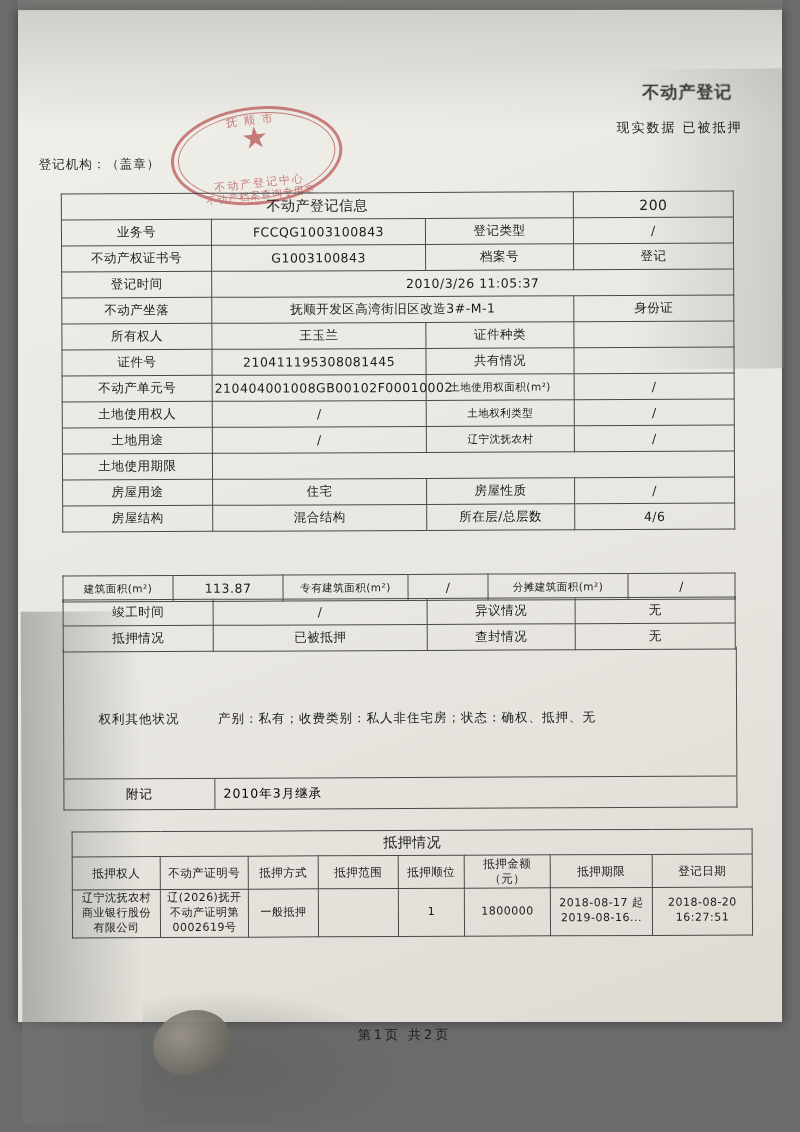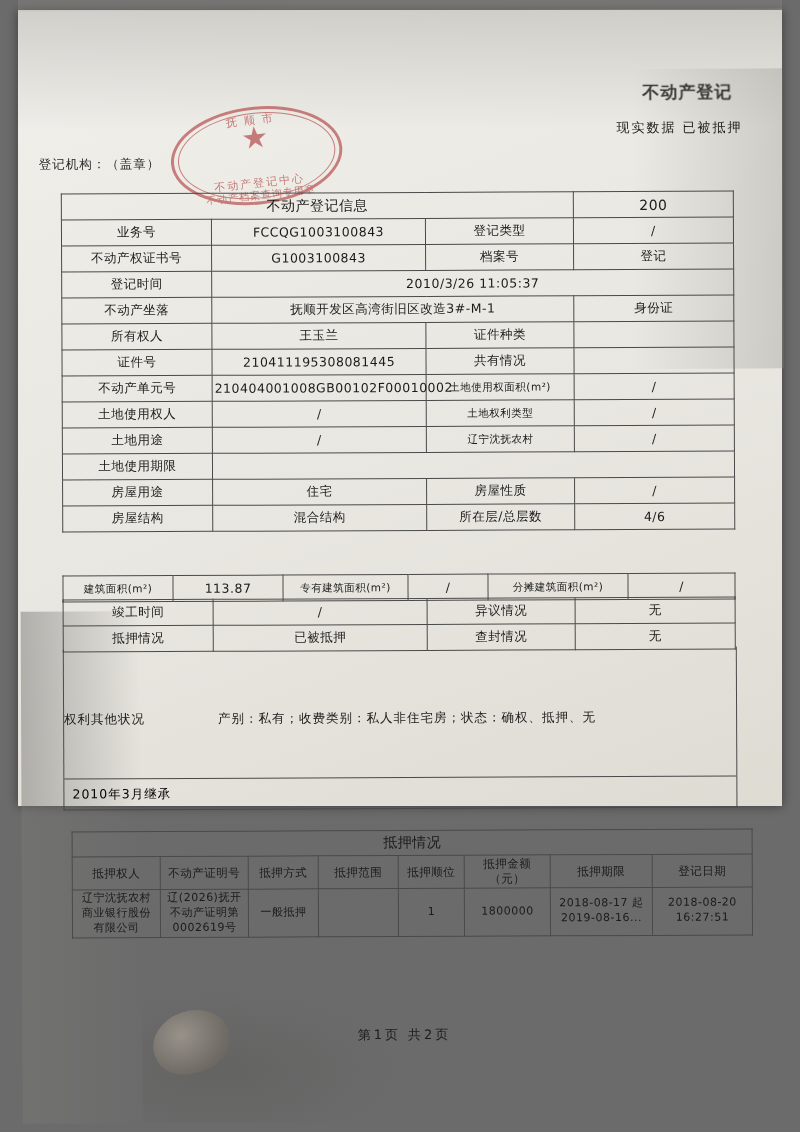--- a/index.html
+++ b/index.html
@@ -13,21 +13,21 @@
     position: relative;
     font-family: "DejaVu Sans", "Liberation Sans", sans-serif;
     overflow: hidden;
   }
   
   #paper {
     position: absolute;
     left: 18px;
     top: 10px;
     width: 764px;
-    height: 796px;
+    height: 1012px;
     background: linear-gradient(160deg, #f2f0ec 0%, #eceae4 30%, #e9e7e1 55%, #e4e2db 75%, #dedbd3 100%);
     box-shadow: 0 0 10px rgba(0,0,0,0.45);
   }
   
   .blotch {
     position: absolute;
     pointer-events: none;
   }
   .b1 { left: 0; top: 0; width: 764px; height: 120px;
         background: linear-gradient(180deg, rgba(170,168,162,0.45), rgba(170,168,162,0)); }
@@ -186,20 +186,21 @@
     border-top: none;
   }
   #rights-row {
     position: absolute;
     left: 0; right: 0; top: 0; height: 140px;
     display: flex;
     align-items: center;
   }
   #rights-label {
     width: 150px;
+    text-align: center;
     font-size: 12.5px;
     letter-spacing: 1px;
     color: #1b1b1b;
   }
   #rights-value {
     flex: 1;
     font-size: 12.5px;
     letter-spacing: 1px;
     color: #1b1b1b;
     padding-left: 4px;
@@ -415,20 +416,21 @@
         </tr>
       </tbody>
     </table>
 
     <div id="rights-block">
       <div id="rights-row">
         <div id="rights-label">权利其他状况</div>
         <div id="rights-value">产别：私有；收费类别：私人非住宅房；状态：确权、抵押、无</div>
       </div>
       <div id="notes-row">
+        <div id="notes-label">附记</div>
         <div id="notes-value">2010年3月继承</div>
       </div>
     </div>
 
     <table class="doc" id="mortgage-table">
       <colgroup>
         <col style="width:88px">
         <col style="width:88px">
         <col style="width:70px">
         <col style="width:80px">

